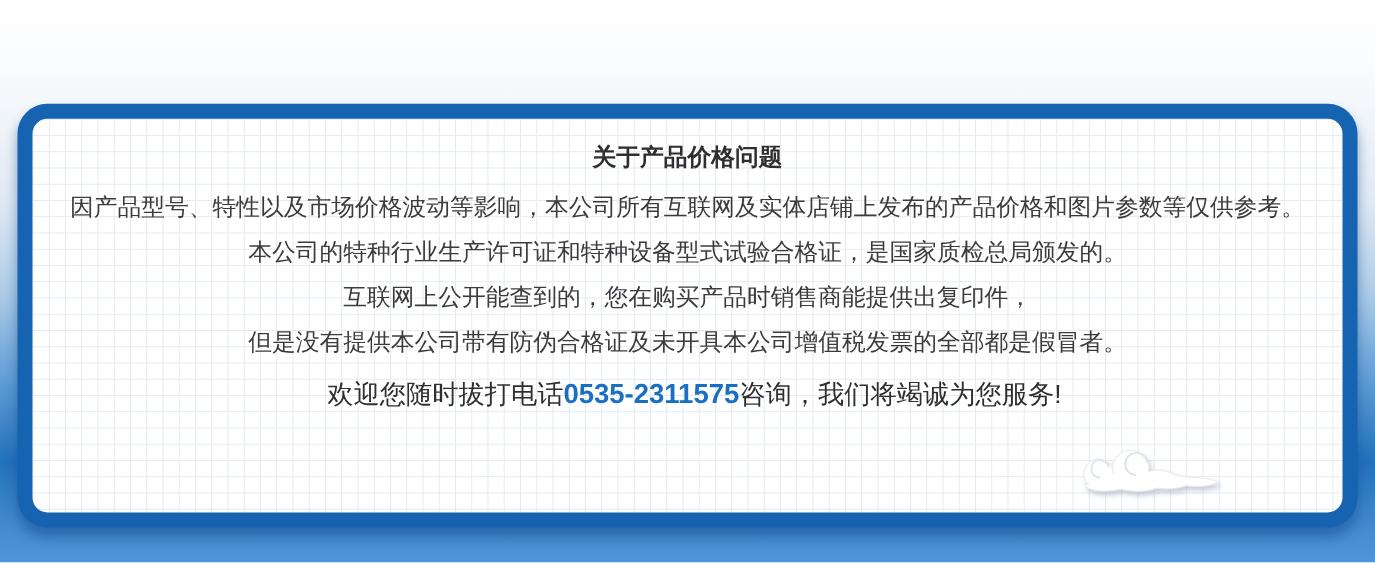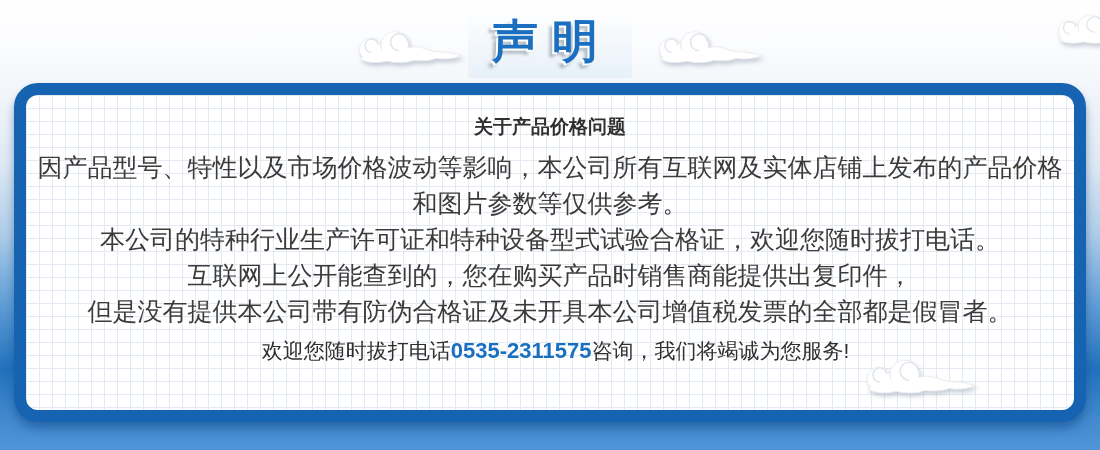--- a/index.html
+++ b/index.html
@@ -42,21 +42,21 @@
       linear-gradient(90deg,#e3eaf2 1px, transparent 1px);
     background-size:13px 13px;
     box-shadow:0 7px 9px rgba(13,66,130,.45);
     text-align:center;color:#3b3b3b;
     padding-top:10px;box-sizing:content-box;
   }
   .notice-box h2{
     margin:4px;font-size:19px;line-height:36px;font-weight:bold;color:#2f2f2f;
   }
   .notice-box p{
-    margin:0;font-size:25px;line-height:36px;font-weight:normal;
+    margin:0;font-size:19px;line-height:36px;font-weight:normal;
   }
   .notice-box h2.second{margin-top:4px;}
   .footer-line{
     margin-top:4px !important;font-size:21px !important;font-weight:bold;color:#2f2f2f;padding-left:11px;
   }
   .phone{color:#1a6fc0;font-size:22px;font-weight:bold;}
 </style>
 </head>
 <body>
 
@@ -68,44 +68,26 @@
                q-12 5 -28 3 q-11 4 -25 2 q-14 5 -31 1
                q-19 4 -29 -2 q-4 -3 2 -2 z" fill="#ffffff" stroke="#ececef" stroke-width="1"></path>
       <path d="M26 32 a7.5 7.5 0 1 1 8 -9" fill="none" stroke="#dfe5ec" stroke-width="1.6" stroke-linecap="round"></path>
       <path d="M57 30 a9.5 9.5 0 1 1 10 -11" fill="none" stroke="#dfe5ec" stroke-width="1.6" stroke-linecap="round"></path>
     </g>
   </defs>
 </svg>
 
 <div class="stage">
 
-  <div class="banner-header">
-    <span class="cloud cloud-left">
-      <svg viewBox="0 0 130 50">
-          <use href="#cloudShape"></use>
-        </svg>
-    </span>
-    <h1 class="title">声明</h1>
-    <span class="cloud cloud-right">
-      <svg viewBox="0 0 130 50">
-          <use href="#cloudShape"></use>
-        </svg>
-    </span>
-    <span class="cloud cloud-top-right">
-      <svg viewBox="0 0 130 50">
-          <use href="#cloudShape"></use>
-        </svg>
-    </span>
-  </div>
 
   <div class="notice-box">
     <h2>关于产品价格问题</h2>
     <p>因产品型号、特性以及市场价格波动等影响，本公司所有互联网及实体店铺上发布的产品价格和图片参数等仅供参考。</p>
 
-    <p>本公司的特种行业生产许可证和特种设备型式试验合格证，欢迎您随时拔打电话。</p>
+    <p>本公司的特种行业生产许可证和特种设备型式试验合格证，是国家质检总局颁发的。</p>
     <p>互联网上公开能查到的，您在购买产品时销售商能提供出复印件，</p>
     <p>但是没有提供本公司带有防伪合格证及未开具本公司增值税发票的全部都是假冒者。</p>
 
     <p class="footer-line">
       <span>欢迎您随时拔打电话</span><span class="phone">0535-2311575</span><span>咨询，我们将竭诚为您服务!</span>
     </p>
 
     <span class="cloud cloud-bottom-right">
       <svg viewBox="0 0 130 50">
           <use href="#cloudShape"></use>

